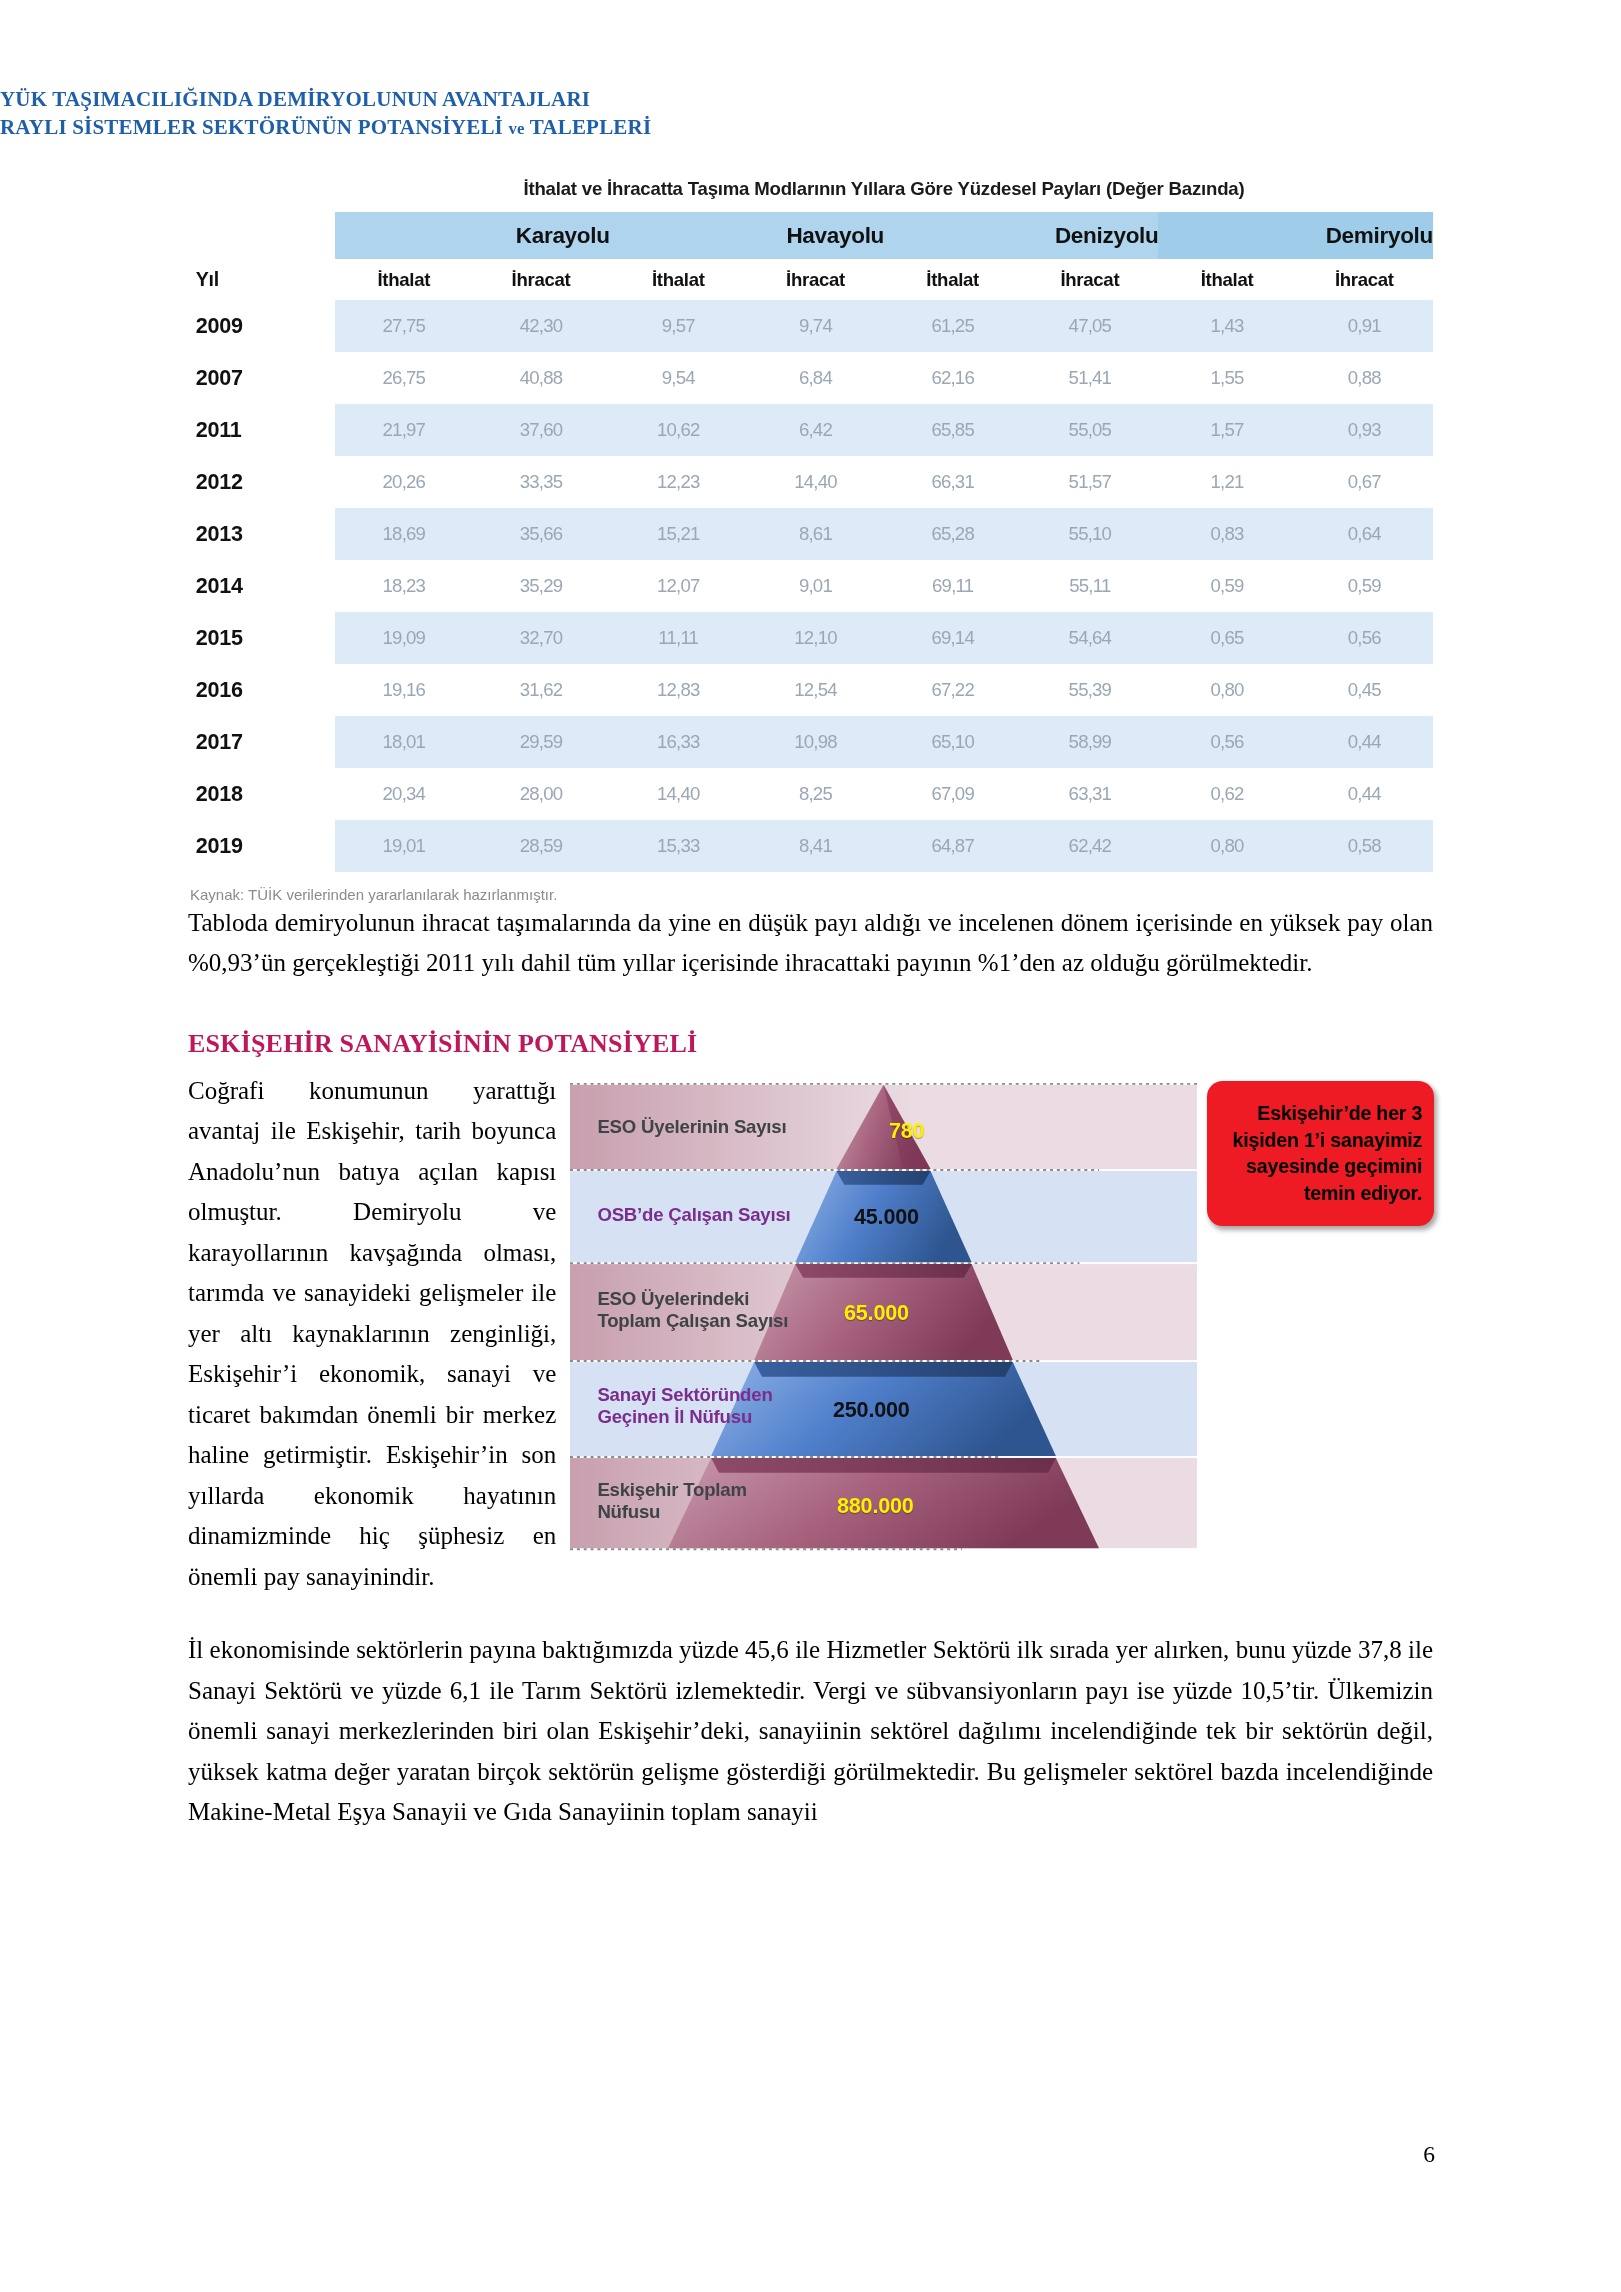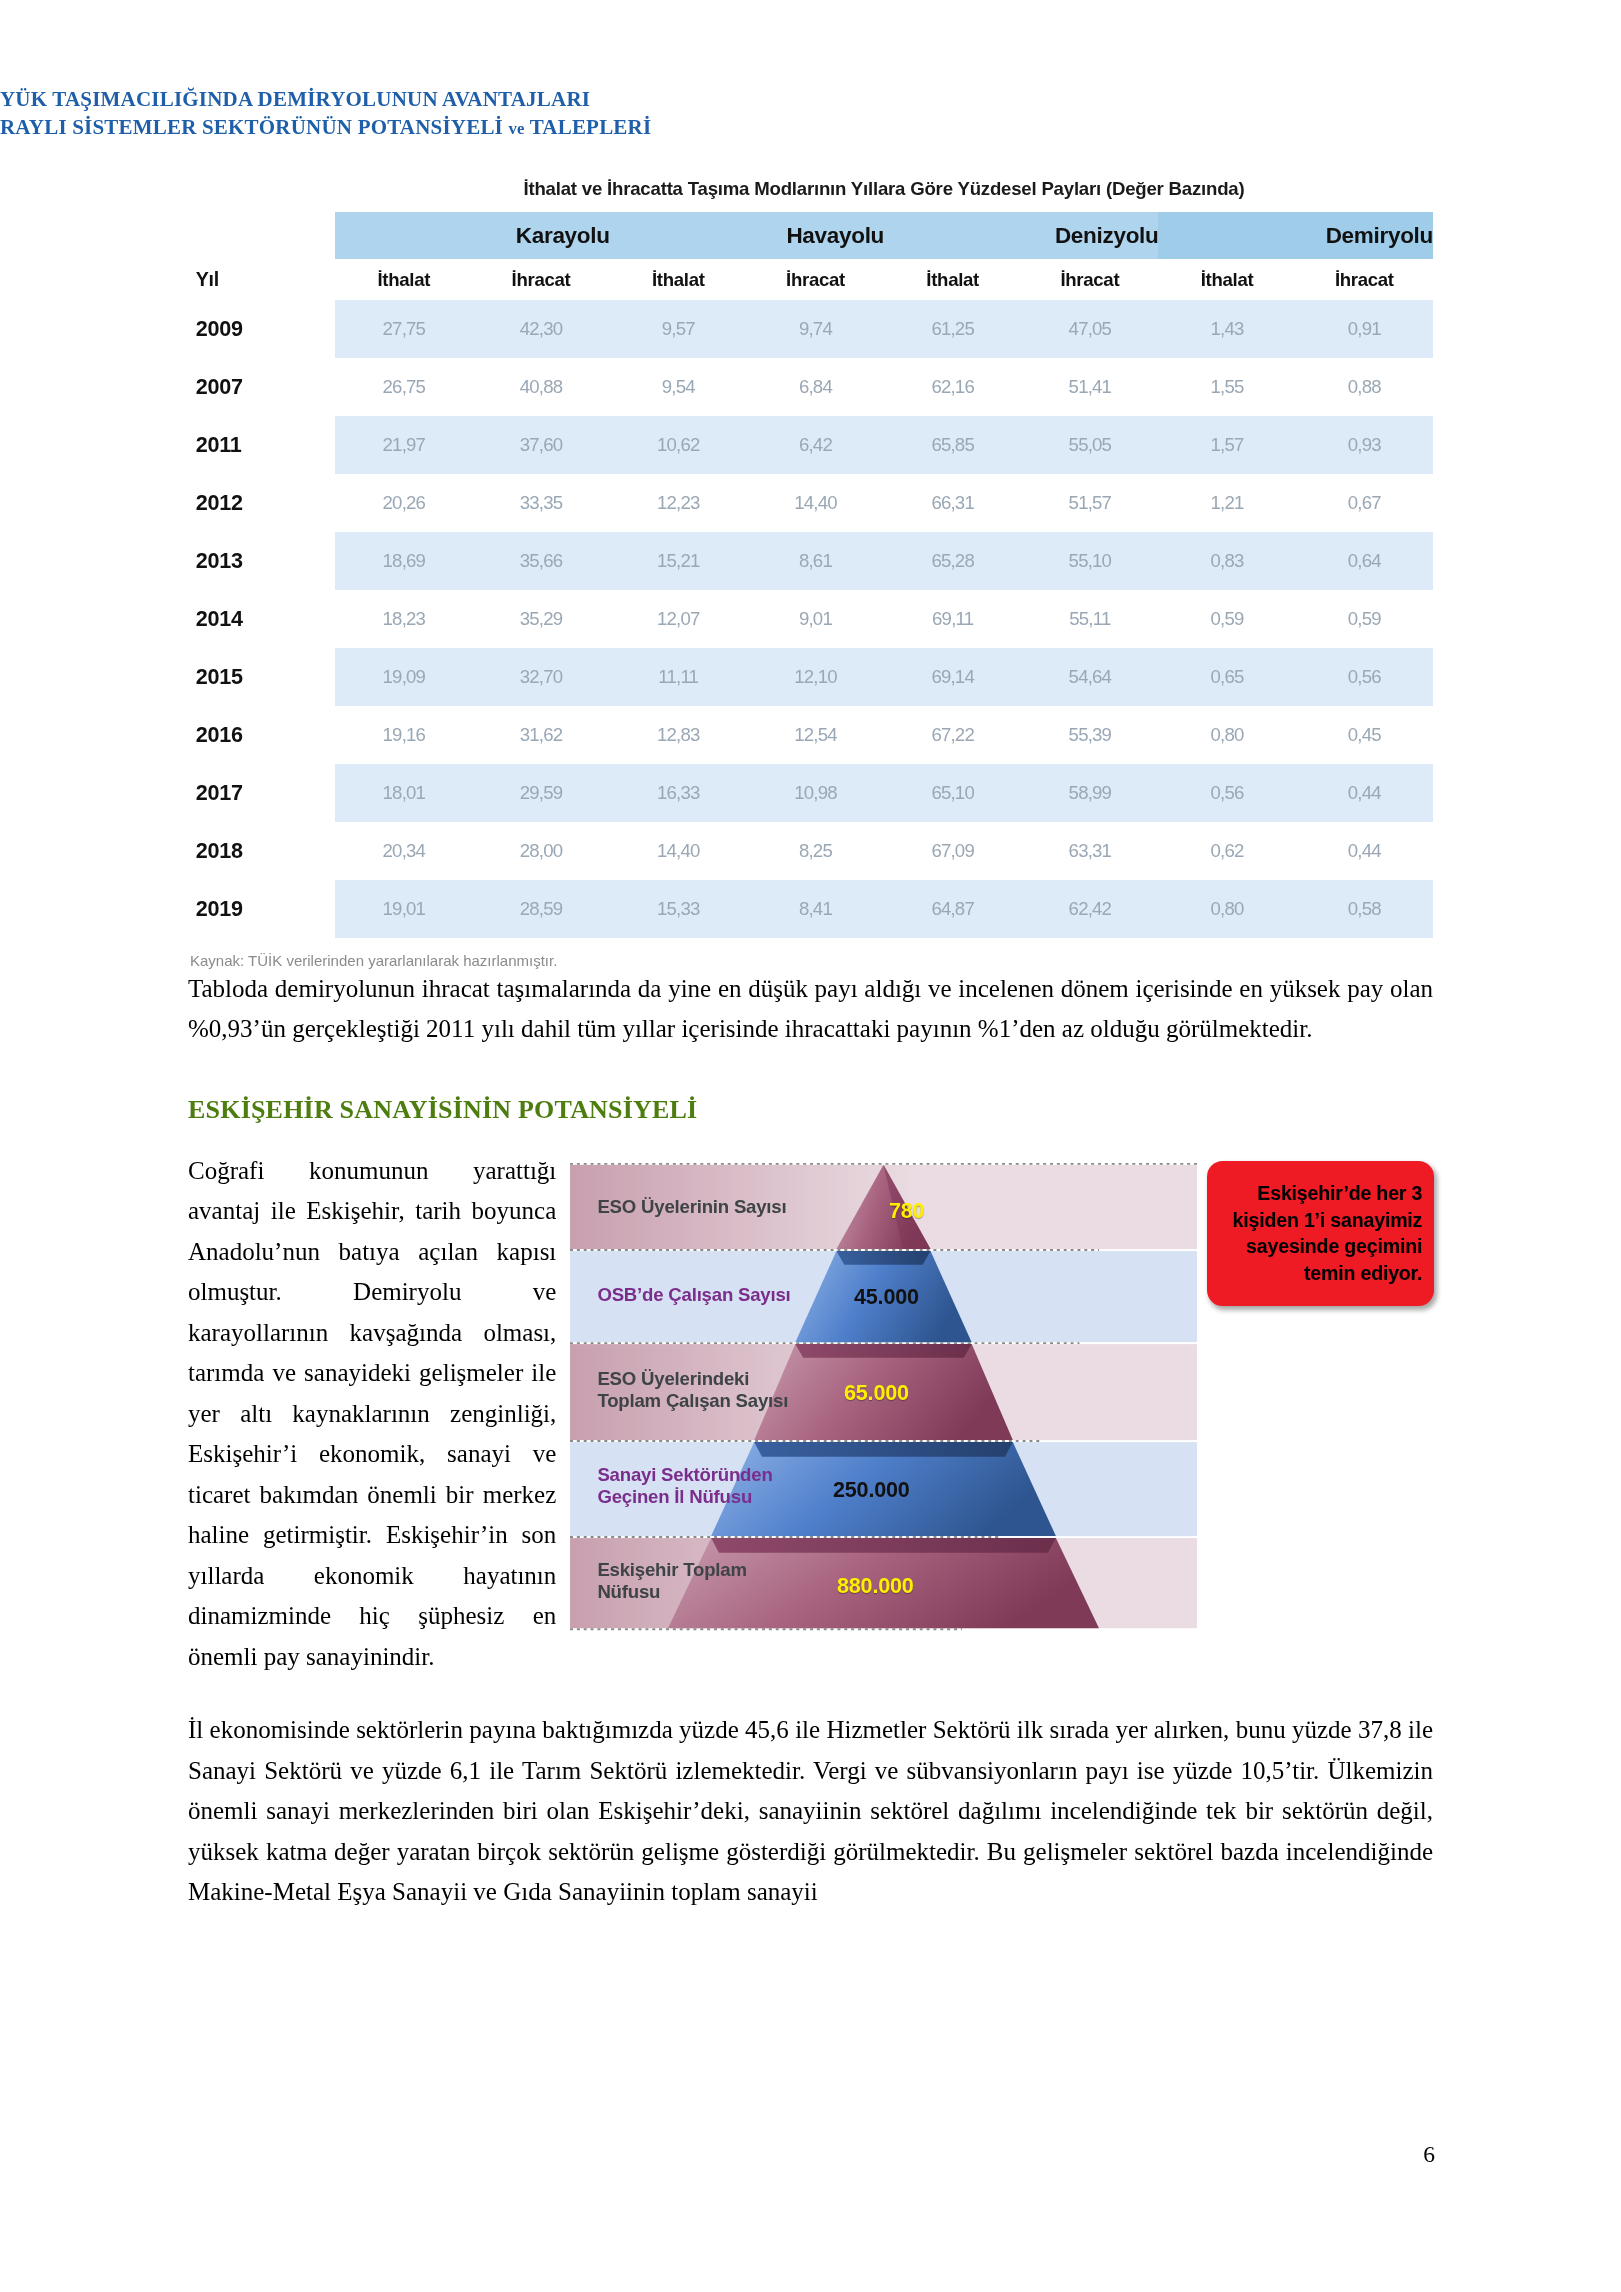--- a/index.html
+++ b/index.html
@@ -94,21 +94,21 @@
     text-align: center;
     height: 41px;
     background: #ffffff;
     letter-spacing: -0.3px;
   }
   .subhead th.yearlabel {
     text-align: left;
     padding-left: 7.8px;
     font-size: 19.6px;
   }
-  tbody tr { height: 58px; }
+  tbody tr { height: 52px; }
   tbody tr.alt td.data { background: #DCEBF7; }
   tbody td.year {
     font-family: "Liberation Sans", sans-serif;
     font-weight: bold;
     font-size: 21.6px;
     color: #111111;
     text-align: left;
     padding-left: 7.8px;
     letter-spacing: -0.3px;
     background: #ffffff;
@@ -141,22 +141,22 @@
     text-justify: inter-word;
     margin: 0;
     color: #000000;
   }
   .p-after-table { margin-top: 39px; }
 
   h2.section {
     font-family: "Liberation Serif", serif;
     font-weight: bold;
     font-size: 26px;
-    color: #4d7c0f;
-    margin: 45px 0 26px 0;
+    color: #be185d;
+    margin: 45px 0 12px 0;
     letter-spacing: 0.2px;
   }
 
   
   .float-figure {
     float: right;
     width: 863px;
     height: 490px;
     margin: 3.9px 0 5.9px 13.7px;
     position: relative;

